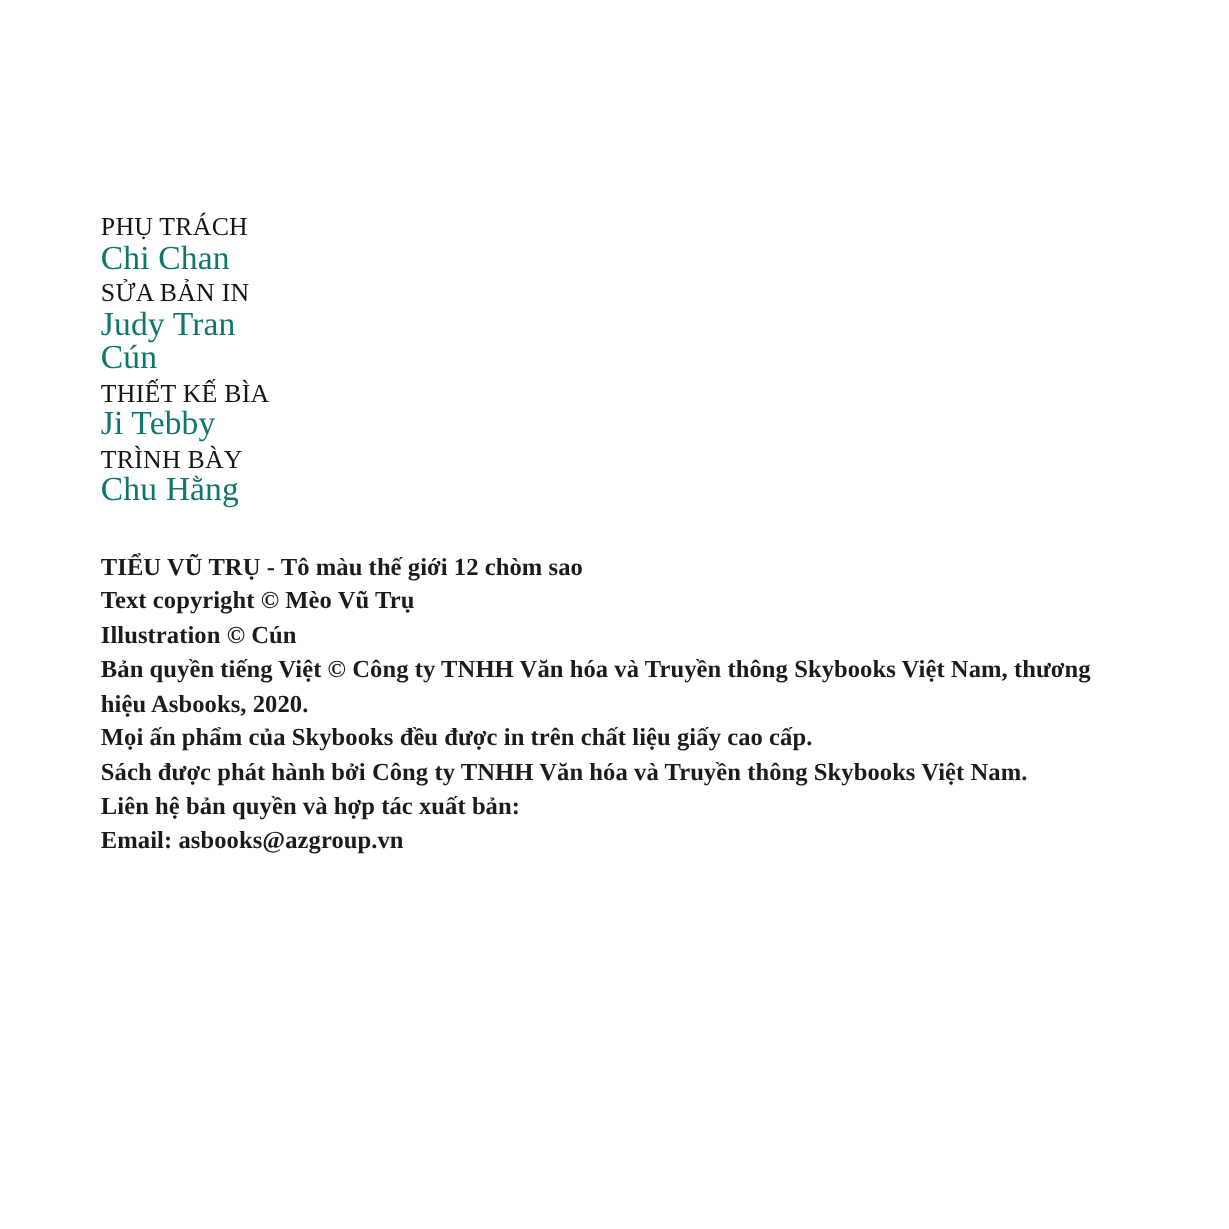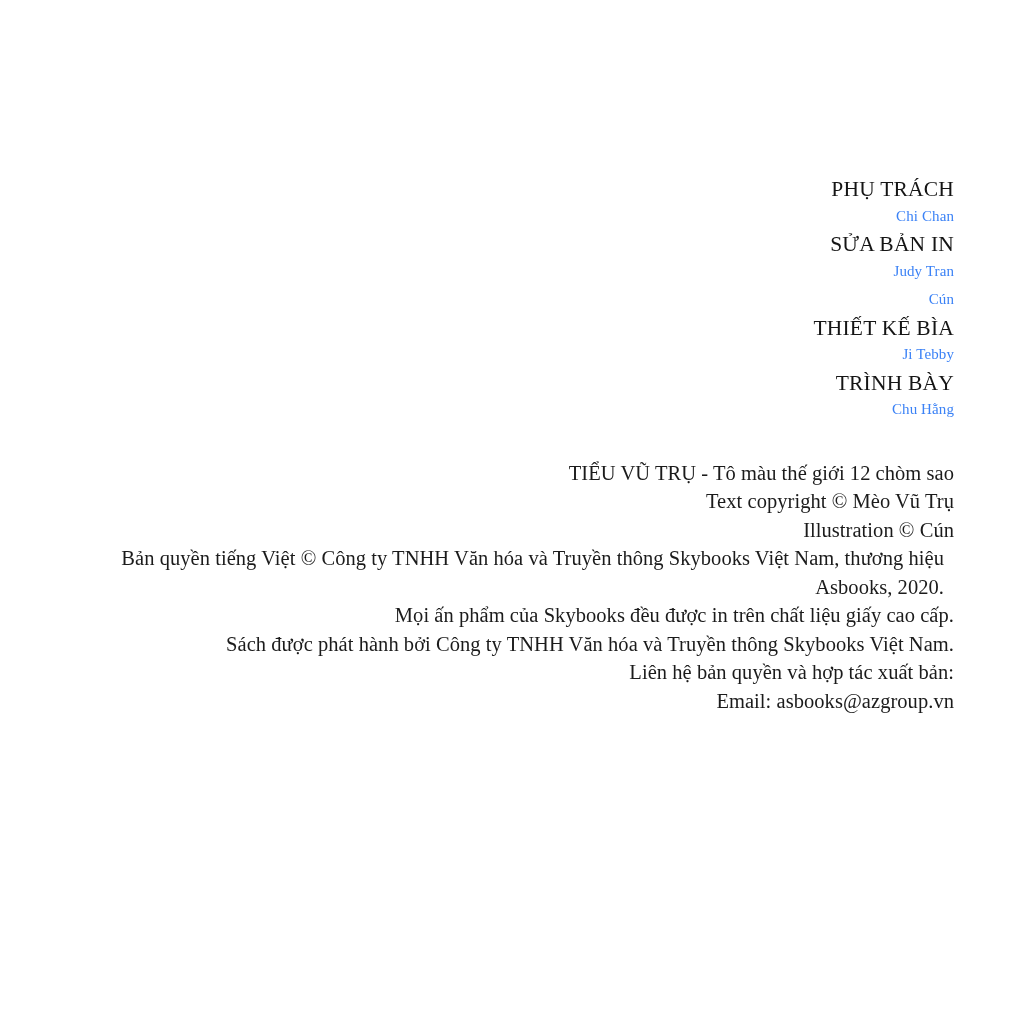--- a/index.html
+++ b/index.html
@@ -13,21 +13,20 @@
     background: #ffffff;
     font-family: "Liberation Serif", "DejaVu Serif", serif;
     color: #1b1b1b;
     overflow: hidden;
   }
   .page {
     position: relative;
     width: 988px;
     height: 1024px;
     box-sizing: border-box;
-    text-align: right;
   }
   .content {
     position: absolute;
     left: 84px;
     top: 176px;
     width: 870px;
   }
 
   
   .credits {
@@ -35,32 +34,33 @@
   }
   .credit-role {
     font-size: 21.5px;
     line-height: 26.5px;
     letter-spacing: 0.2px;
     color: #151515;
     margin: 0;
     white-space: nowrap;
   }
   .credit-name {
-    font-size: 15px;
+    font-size: 28px;
     line-height: 26.5px;
     letter-spacing: 0.1px;
-    color: #3b82f6;
+    color: #0f766e;
     margin: 0 0 2px 0;
     white-space: nowrap;
     font-family: Liberation Serif, serif;
   }
 
   
   .copyright {
     margin: 0;
+    font-weight: bold;
   }
   .copyright p {
     margin: 0;
     font-size: 20.5px;
     line-height: 28.5px;
     letter-spacing: 0.05px;
     color: #1b1b1b;
   }
   .copyright p.wrap {
     max-width: 860px;

